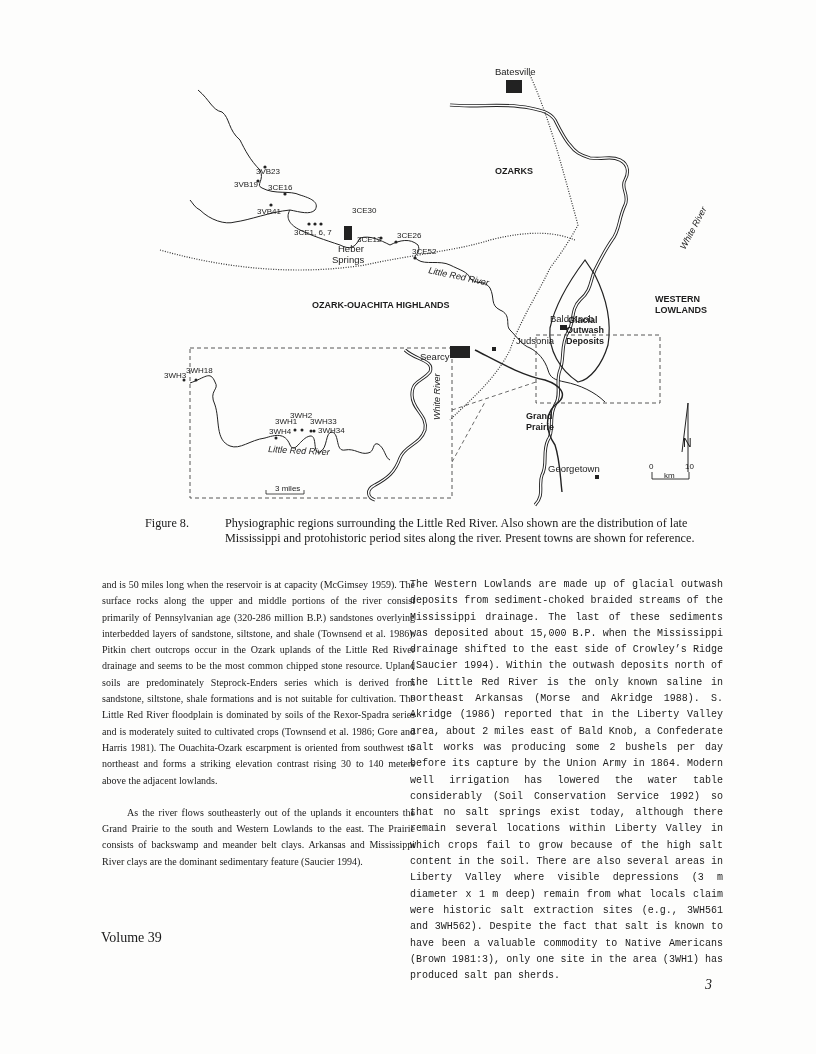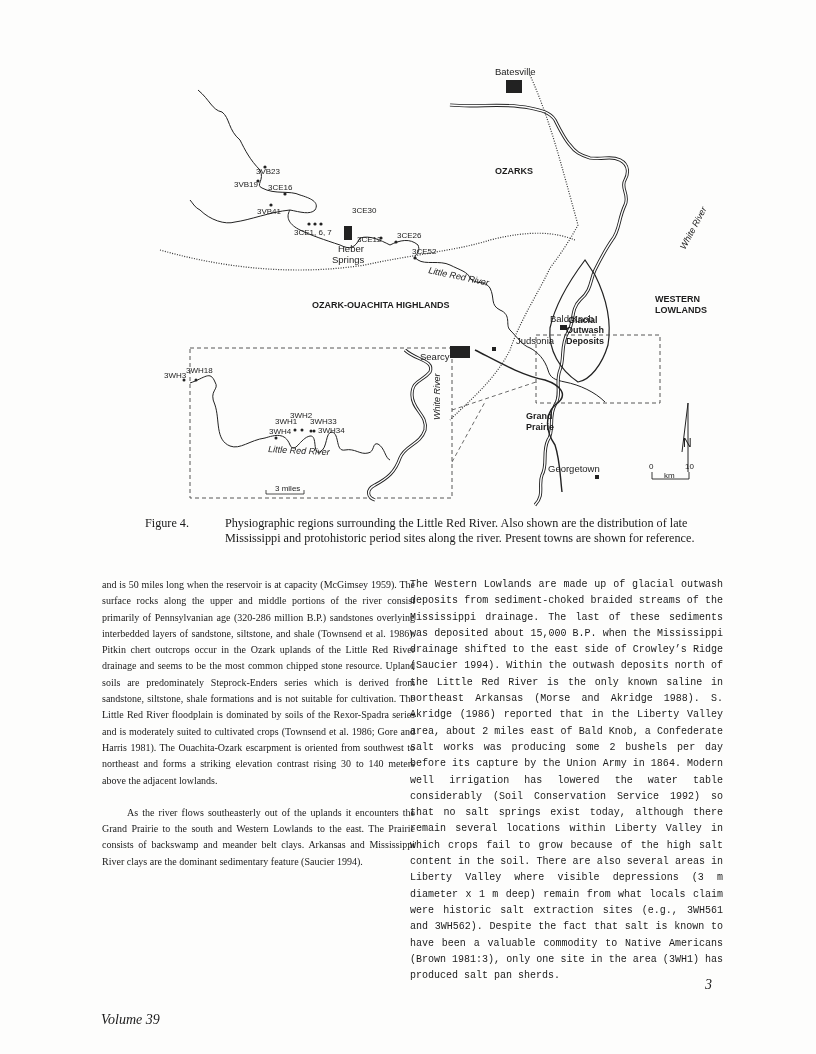--- a/index.html
+++ b/index.html
@@ -13,21 +13,21 @@
   .lbl-region { font-size: 9px; font-weight: bold; }
   .lbl-river { font-size: 9px; font-style: italic; }
   .caption { position: absolute; left: 145px; top: 516px; width: 580px; font-size: 12.2px; line-height: 15px; display: flex; }
   .caption .fig-no { width: 62px; flex: none; }
   .caption .fig-text { flex: 1; margin-left: 18px; }
   .col { position: absolute; top: 577px; width: 313px; font-size: 10px; line-height: 16.3px; text-align: justify; }
   .col p { margin: 0; }
   .col-left { left: 102px; }
   .col-right { left: 410px; font-family: Liberation Mono, monospace; }
   .col p.indent { text-indent: 25px; margin-top: 16px; }
-  .footer-left { position: absolute; left: 101px; top: 1012px; font-style: italic; font-size: 14px; }
+  .footer-left { position: absolute; left: 101px; top: 930px; font-size: 14px; }
   .footer-right { position: absolute; left: 705px; top: 977px; font-style: italic; font-size: 14px; }
 </style>
 </head>
 <body>
 
 <div class="page">
 
   <div class="map">
     <svg viewBox="0 0 580 450" xmlns="http://www.w3.org/2000/svg">
 
@@ -123,21 +123,21 @@
       <text x="533" y="387" style="font-size:12px;">N</text>
 
       <path d="M502,412 L502,419 L539,419 L539,412" fill="none" stroke="#222" stroke-width="0.9"></path>
       <text class="lbl-site" x="499" y="409">0</text>
       <text class="lbl-site" x="535" y="409">10</text>
       <text class="lbl-site" x="514" y="418">km</text>
     </svg>
   </div>
 
   <div class="caption">
-    <span class="fig-no">Figure 4.</span>
+    <span class="fig-no">Figure 8.</span>
     <span class="fig-text">Physiographic regions surrounding the Little Red River. Also shown are the distribution of late Mississippi and protohistoric period sites along the river. Present towns are shown for reference.</span>
   </div>
 
   <div class="col col-left">
     <p>and is 50 miles long when the reservoir is at capacity (McGimsey 1959). The surface rocks along the upper and middle portions of the river consist primarily of Pennsylvanian age (320-286 million B.P.) sandstones overlying interbedded layers of sandstone, siltstone, and shale (Townsend et al. 1986). Pitkin chert outcrops occur in the Ozark uplands of the Little Red River drainage and seems to be the most common chipped stone resource. Upland soils are predominately Steprock-Enders series which is derived from sandstone, siltstone, shale formations and is not suitable for cultivation. The Little Red River floodplain is dominated by soils of the Rexor-Spadra series and is moderately suited to cultivated crops (Townsend et al. 1986; Gore and Harris 1981). The Ouachita-Ozark escarpment is oriented from southwest to northeast and forms a striking elevation contrast rising 30 to 140 meters above the adjacent lowlands.</p>
     <p class="indent">As the river flows southeasterly out of the uplands it encounters the Grand Prairie to the south and Western Lowlands to the east. The Prairie consists of backswamp and meander belt clays. Arkansas and Mississippi River clays are the dominant sedimentary feature (Saucier 1994).</p>
   </div>
 
   <div class="col col-right">
     <p>The Western Lowlands are made up of glacial outwash deposits from sediment-choked braided streams of the Mississippi drainage. The last of these sediments was deposited about 15,000 B.P. when the Mississippi drainage shifted to the east side of Crowley’s Ridge (Saucier 1994). Within the outwash deposits north of the Little Red River is the only known saline in northeast Arkansas (Morse and Akridge 1988). S. Akridge (1986) reported that in the Liberty Valley area, about 2 miles east of Bald Knob, a Confederate salt works was producing some 2 bushels per day before its capture by the Union Army in 1864. Modern well irrigation has lowered the water table considerably (Soil Conservation Service 1992) so that no salt springs exist today, although there remain several locations within Liberty Valley in which crops fail to grow because of the high salt content in the soil. There are also several areas in Liberty Valley where visible depressions (3 m diameter x 1 m deep) remain from what locals claim were historic salt extraction sites (e.g., 3WH561 and 3WH562). Despite the fact that salt is known to have been a valuable commodity to Native Americans (Brown 1981:3), only one site in the area (3WH1) has produced salt pan sherds.</p>

